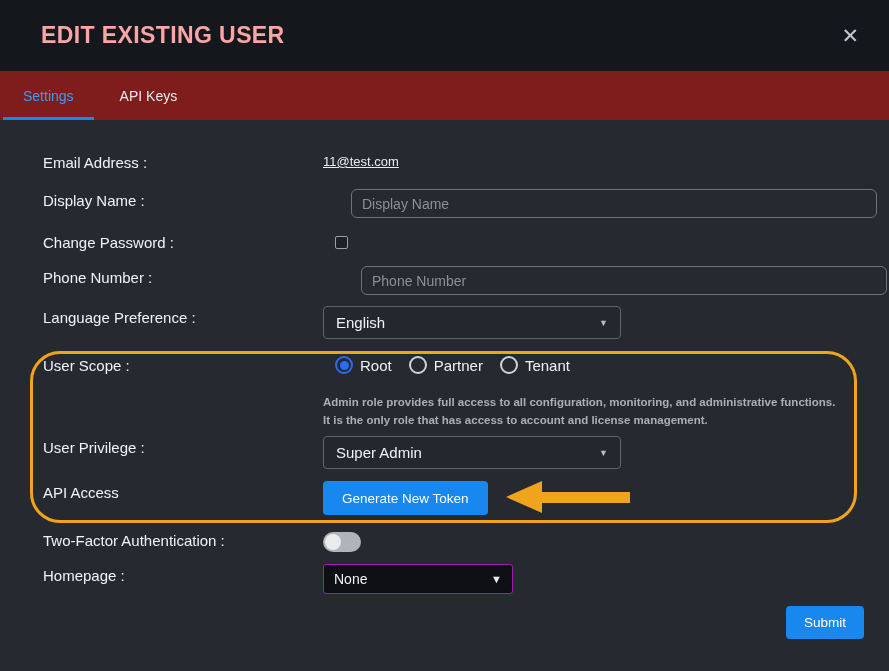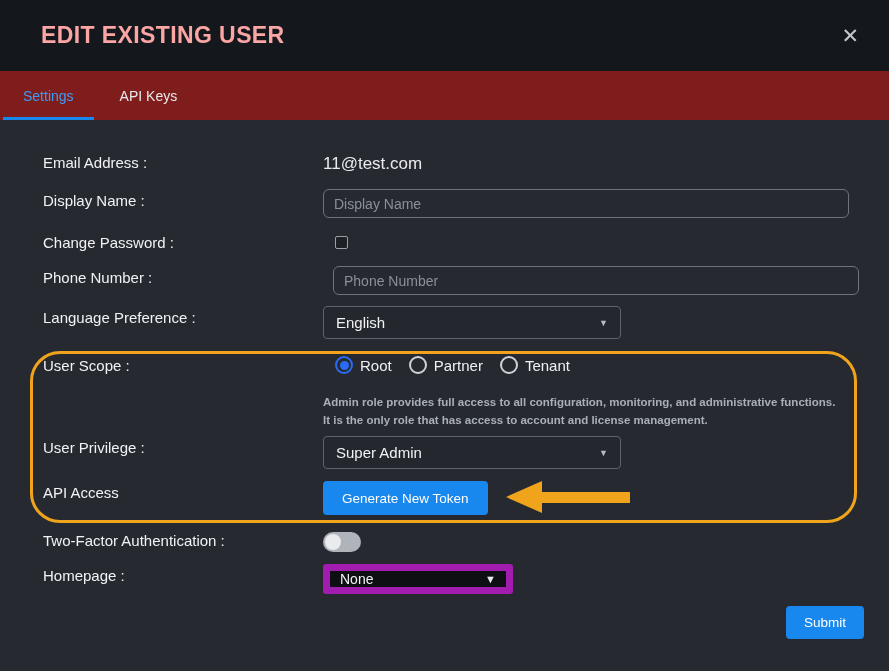--- a/index.html
+++ b/index.html
@@ -30,31 +30,31 @@
   .tab.active { color: #3b9cf5; }
   .tab.active::after {
     content: ""; position: absolute; left: 3px; right: 3px; bottom: 0;
     height: 3px; background: #1887ee;
   }
 
   
   .form { padding: 31px 41px 0 43px; }
   .row { display: grid; grid-template-columns: 280px 1fr; align-items: start; }
   .label { font-size: 15px; color: #f0f2f4; padding-top: 3px; }
-  .static-value { font-size: 17px; color: #e9ebef; padding-top: 3px; }
+  .static-value { font-size: 13px; color: #e9ebef; padding-top: 3px; text-decoration: underline; }
 
   .h38 { height: 38px; } .h42 { height: 42px; } .h35 { height: 35px; }
   .h40 { height: 40px; gap: 10px; } .h48 { height: 48px; } .h47 { height: 47px; }
   .h45 { height: 45px; } .h41 { height: 41px; }
 
   .text-input {
     width: 526px; height: 29px;
     background: transparent; border: 1px solid #6d737b; border-radius: 6px;
     color: #e8eaee; padding: 0 10px; font-size: 14px;
-    font-family: "Liberation Sans", sans-serif; outline: none;
+    font-family: "Liberation Sans", sans-serif; outline: none; margin-left: 28px;
   }
   .text-input::placeholder { color: #8a9098; }
 
   .checkbox {
     width: 13px; height: 13px; margin: 5px 0 0 12px;
     border: 1px solid #9aa0a6; border-radius: 2px; background: #1d2025; cursor: pointer;
   }
 
   .dropdown {
     width: 298px; height: 33px;
@@ -88,21 +88,21 @@
     width: 38px; height: 20px; border-radius: 10px; background: #aeb4ba;
     position: relative; margin-top: 3px; cursor: pointer;
   }
   .toggle-knob {
     position: absolute; left: 2px; top: 2px; width: 16px; height: 16px;
     border-radius: 50%; background: #e9ebed;
   }
 
   .native-select {
     width: 190px; height: 30px; background: #0d0f12;
-    border: 7px solid #a21caf; border-radius: 3px;
+    border: 1px solid #a21caf; border-radius: 3px;
     display: flex; align-items: center; justify-content: space-between;
     padding: 0 10px; font-size: 14px; color: #f0f2f4; cursor: pointer;
   }
   .native-select .sel-caret { font-size: 11px; color: #e8eaec; }
 
   .submit-btn {
     position: absolute; top: 606px; right: 25px;
     background: #1887ee; color: #fff; border: none; border-radius: 4px;
     height: 33px; padding: 0 18px; font-size: 13.5px; cursor: pointer;
     font-family: "Liberation Sans", sans-serif;

